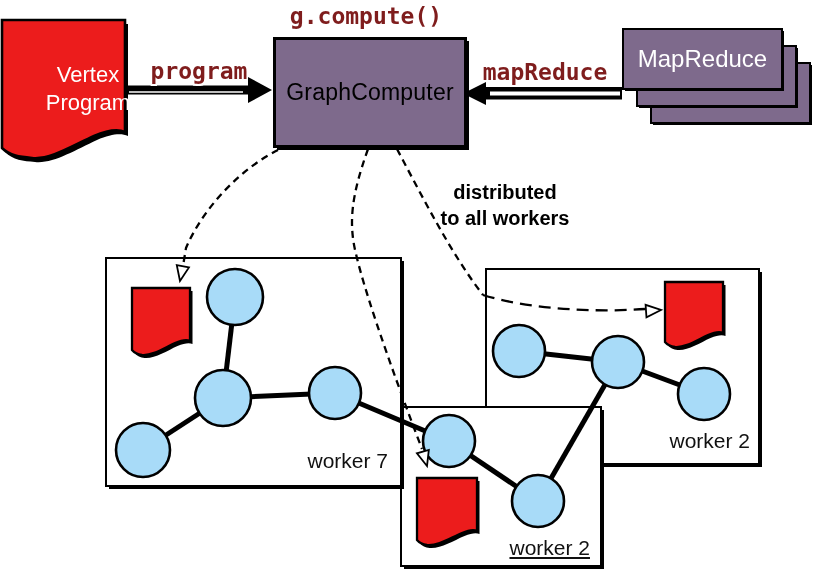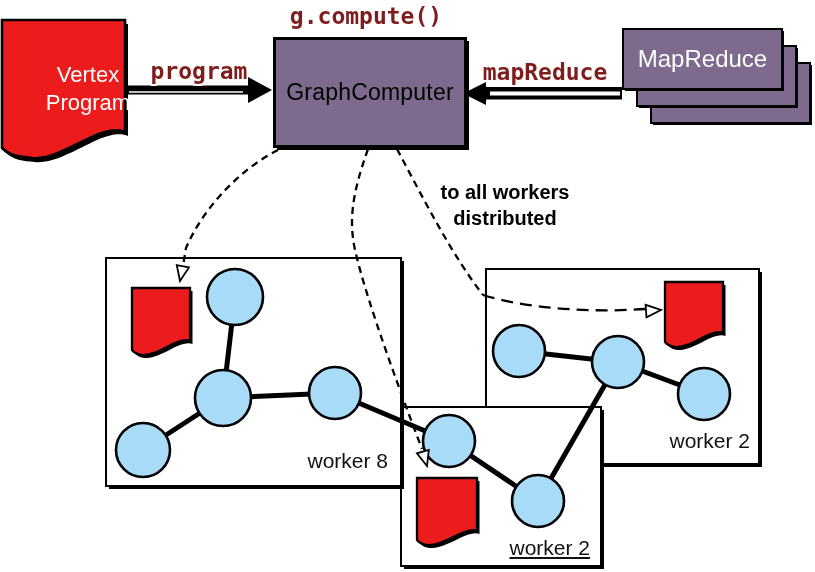--- a/index.html
+++ b/index.html
@@ -50,21 +50,21 @@
 
 <div class="canvas">
 
   <div class="worker-box" style="left:485px;top:268px;width:275px;height:197px;">
     <span class="worker-label" style="right:8px;bottom:10px;">worker 2</span>
   </div>
   <div class="worker-box" style="left:400px;top:406px;width:202px;height:161px;">
     <span class="worker-label" style="right:10px;bottom:5px;text-decoration:underline;">worker 2</span>
   </div>
   <div class="worker-box" style="left:105px;top:257px;width:297px;height:230px;">
-    <span class="worker-label" style="right:12px;bottom:12px;">worker 8</span>
+    <span class="worker-label" style="right:12px;bottom:12px;">worker 7</span>
   </div>
 
   <svg class="art" width="815" height="572" viewBox="0 0 815 572">
 
     <g stroke="#000" stroke-width="5">
       <line x1="235" y1="297" x2="223" y2="398"></line>
       <line x1="223" y1="398" x2="143" y2="450"></line>
       <line x1="223" y1="398" x2="335" y2="393"></line>
       <line x1="335" y1="393" x2="449" y2="441"></line>
       <line x1="449" y1="441" x2="538" y2="501"></line>
@@ -138,17 +138,17 @@
 
   <div class="vp-text">
     <span>Vertex</span>
     <span>Program</span>
   </div>
 
   <div class="lbl mono" style="left:366px;top:16px;">g.compute()</div>
   <div class="lbl mono" style="left:199px;top:71px;">program</div>
   <div class="lbl mono" style="left:545px;top:72px;">mapReduce</div>
   <div class="lbl note" style="left:505px;top:205px;">
+    <span>distributed</span>
     <span>to all workers</span>
-    <span>distributed</span>
   </div>
 
 </div>
 
 </body></html>

